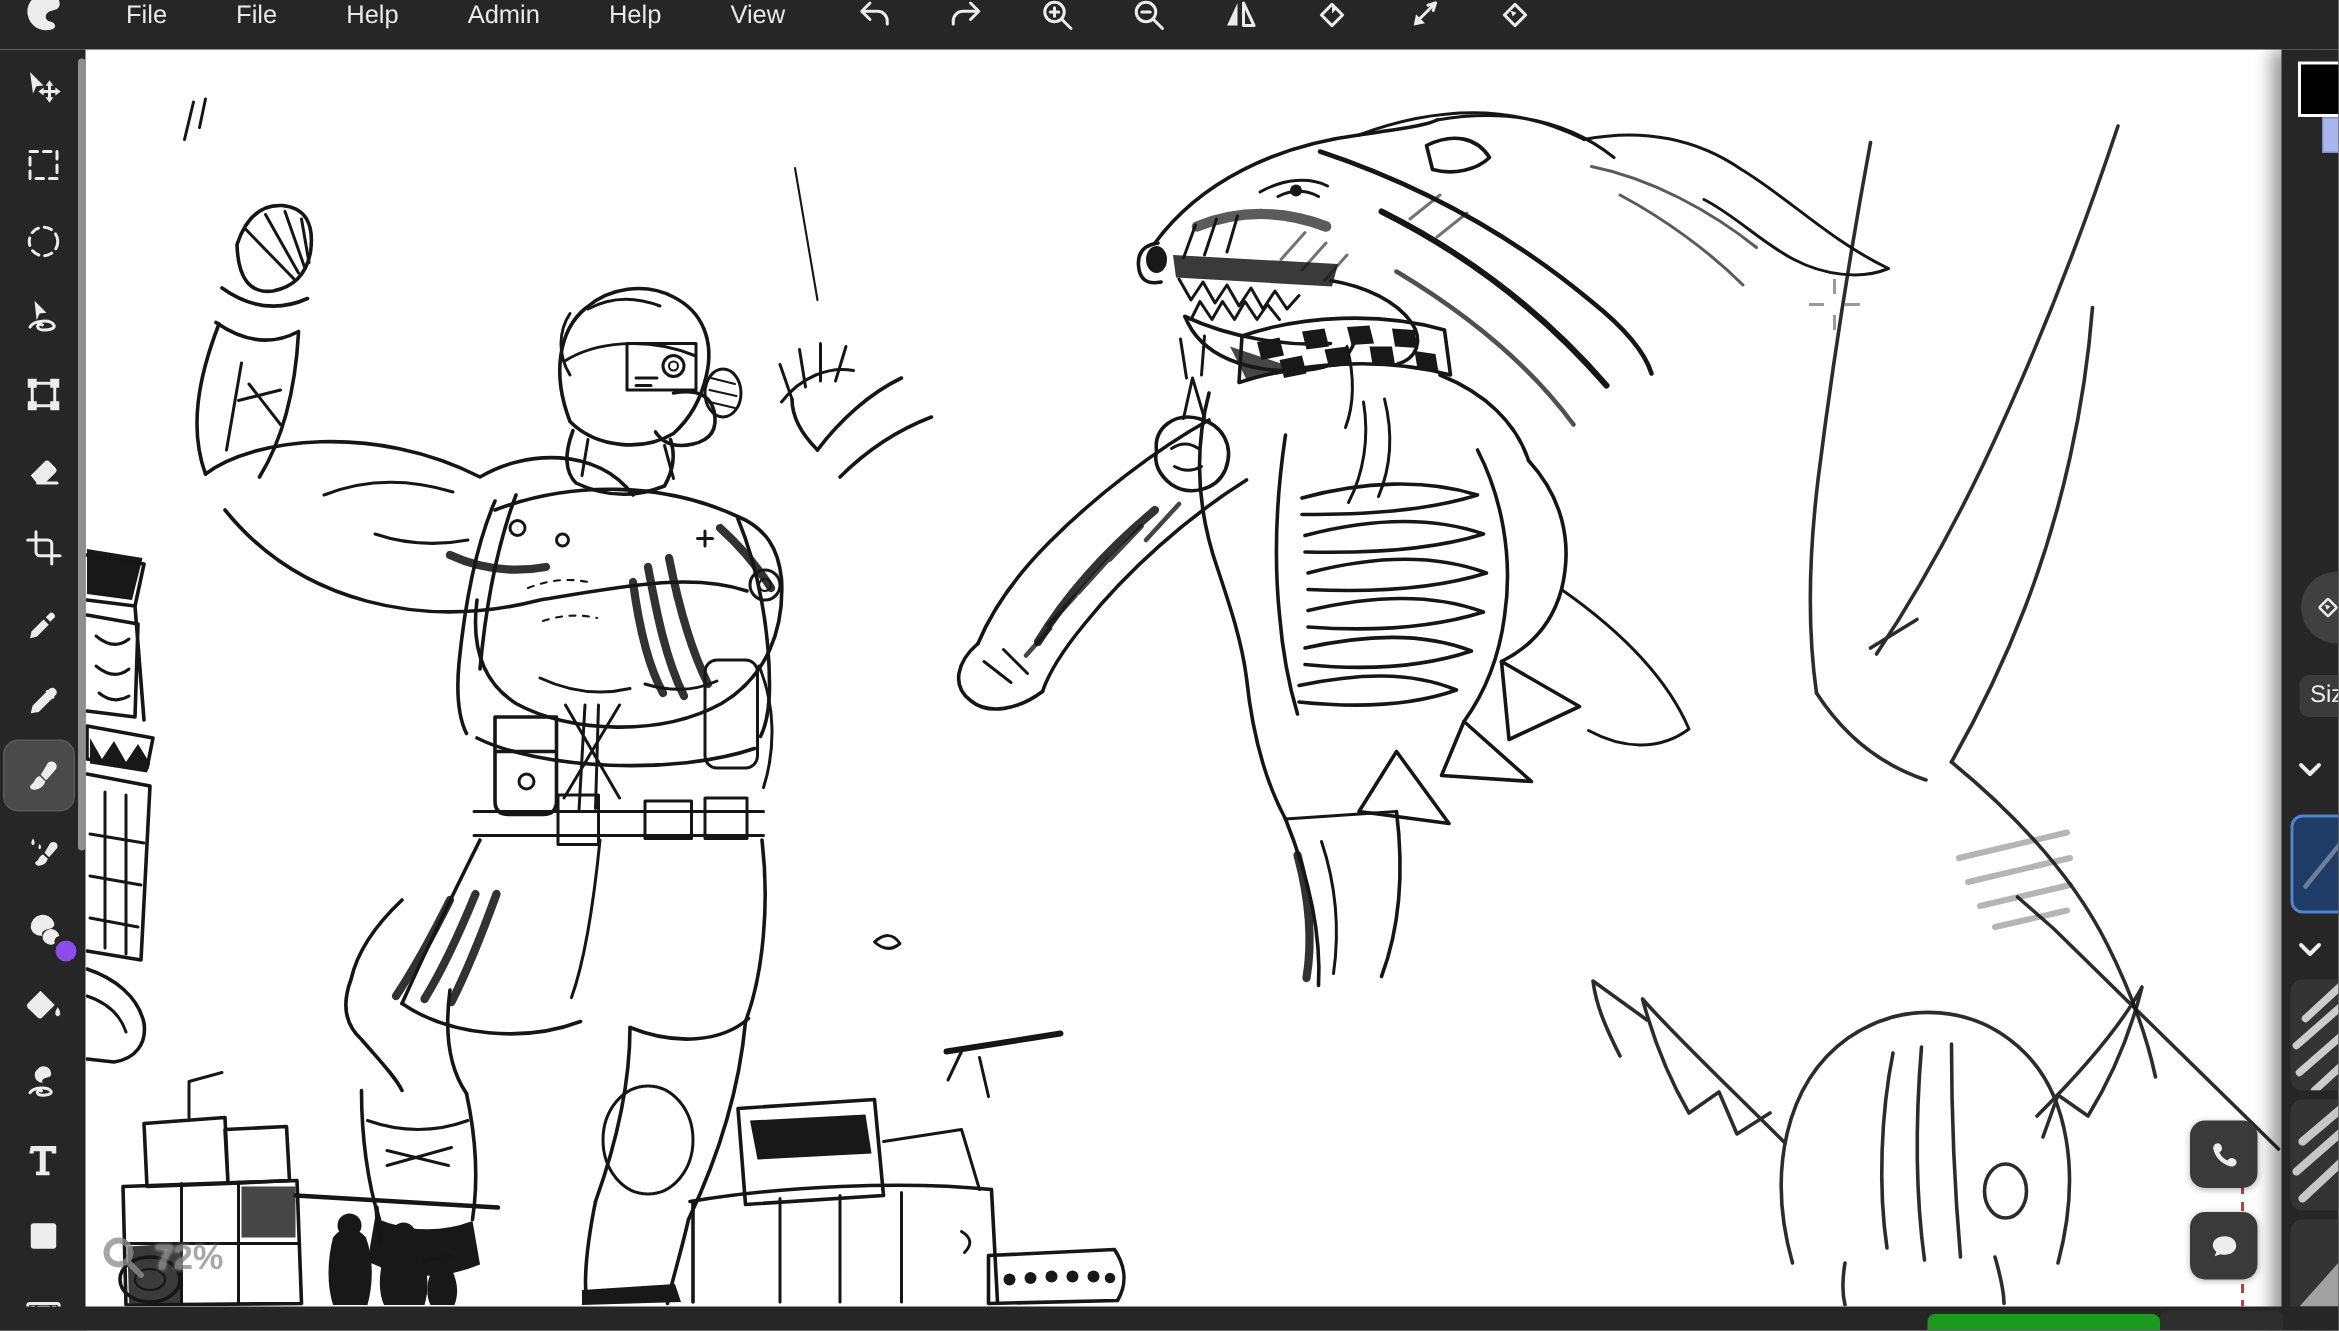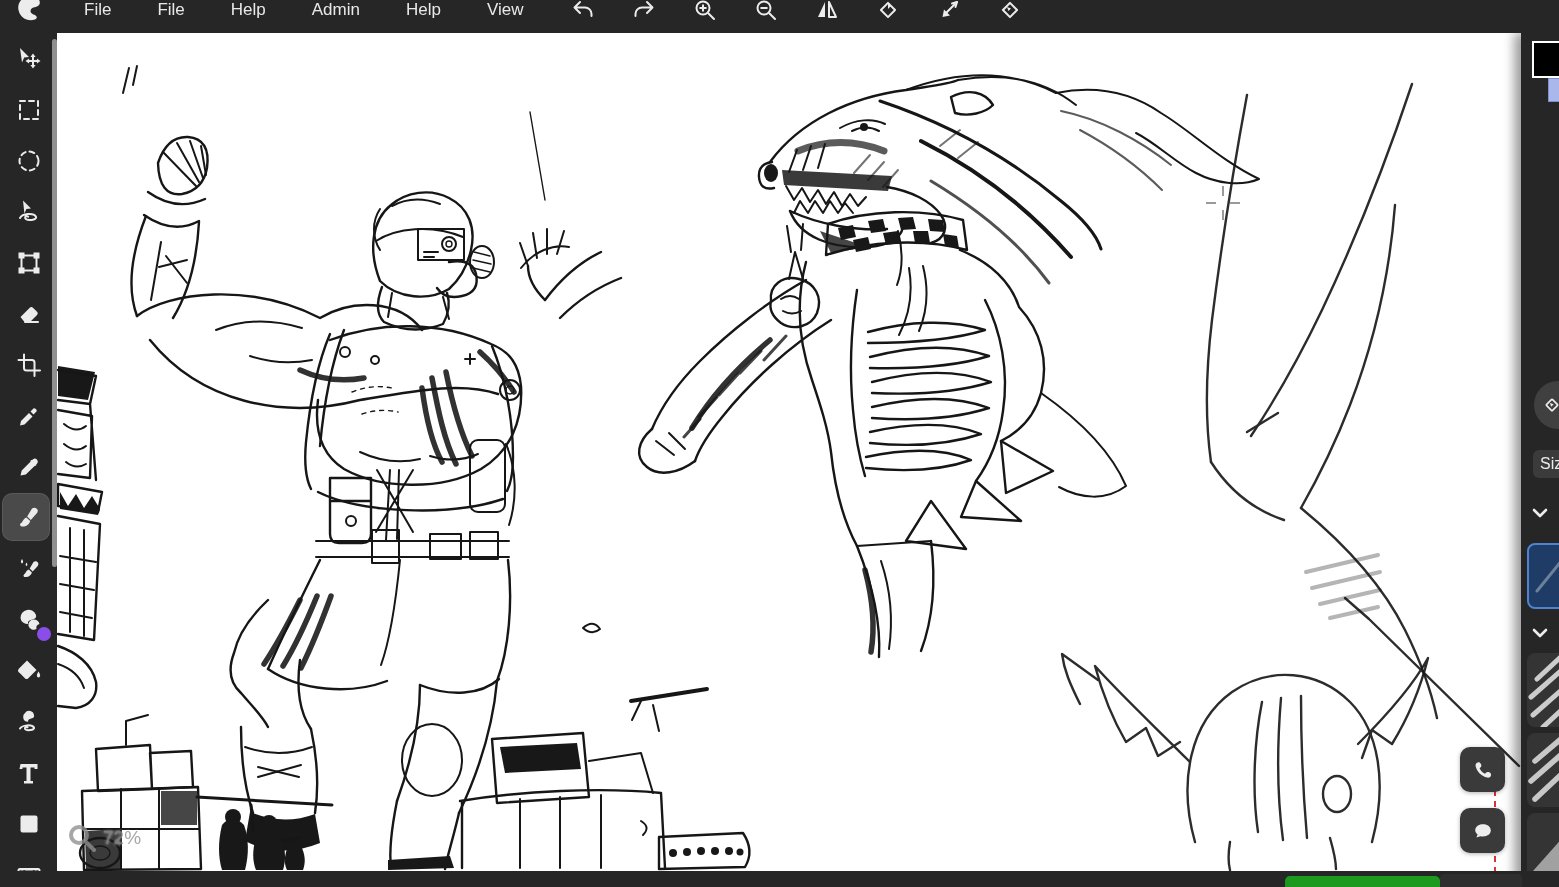--- a/index.html
+++ b/index.html
@@ -30,21 +30,21 @@
   .canvas{position:absolute;left:57px;top:33px;width:1464px;height:838px;background:#ffffff;overflow:hidden;cursor:crosshair;}
   .art{position:absolute;inset:0;width:100%;height:100%;}
   .art path,.art line,.art ellipse,.art circle,.art rect{fill:none;stroke:#161616;stroke-width:2.4;stroke-linecap:round;stroke-linejoin:round;}
   .art .f{fill:#181818;stroke:none;}
   .art .w1{stroke-width:1.4;} .art .w2{stroke-width:2;} .art .w3{stroke-width:3;}
   .art .w4{stroke-width:4;} .art .w5{stroke-width:5.5;opacity:.88;} .art .w7{stroke-width:7;opacity:.7;}
   .art .sk{stroke:#242424;stroke-width:3;opacity:.9;}
   .art .gy{stroke:#5a5a5a;opacity:.45;}
   .zoom-ind{position:absolute;left:10px;bottom:18px;display:flex;align-items:center;gap:6px;opacity:.78;}
   .zoom-ind svg{width:30px;height:30px;}
-  .zoom-ind .zl{font-size:19px;font-weight:normal;color:#8f8f8f;text-shadow:0 0 3px #fff;}
+  .zoom-ind .zl{font-size:23px;font-weight:bold;color:#8f8f8f;text-shadow:0 0 3px #fff;}
   .crosshair{position:absolute;left:1149px;top:153px;width:34px;height:34px;pointer-events:none;}
   .crosshair i{position:absolute;background:#9a9a9a;}
   .ch-t{left:16px;top:0;width:2px;height:10px;} .ch-b{left:16px;bottom:0;width:2px;height:10px;}
   .ch-l{top:16px;left:0;width:10px;height:2px;} .ch-r{top:16px;right:0;width:10px;height:2px;}
   .float-btns{position:absolute;right:16px;bottom:18px;display:flex;flex-direction:column;gap:16px;z-index:6;}
   .fbtn{width:45px;height:45px;border-radius:10px;background:#3a3a3a;display:flex;align-items:center;justify-content:center;cursor:pointer;box-shadow:0 1px 4px rgba(0,0,0,.3);}
   .fbtn svg{width:22px;height:22px;}
   .red-guide{position:absolute;left:1437px;top:735px;width:2px;height:103px;z-index:5;
      background:repeating-linear-gradient(to bottom,#e03131 0 6px,transparent 6px 11px);}
   

